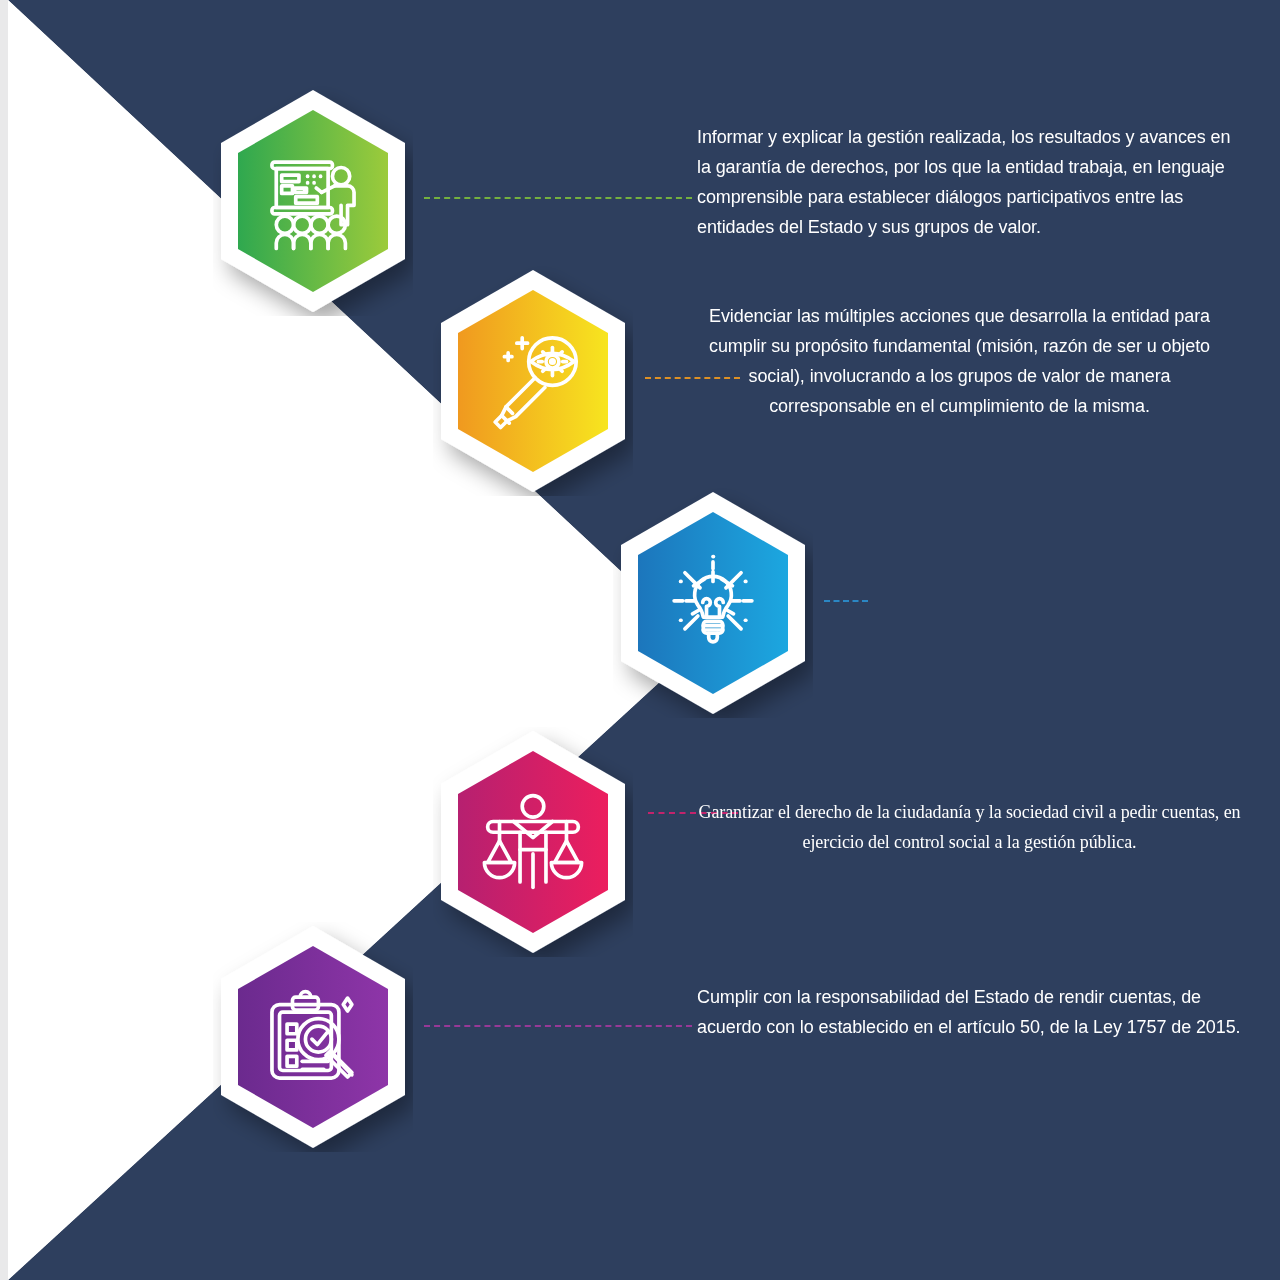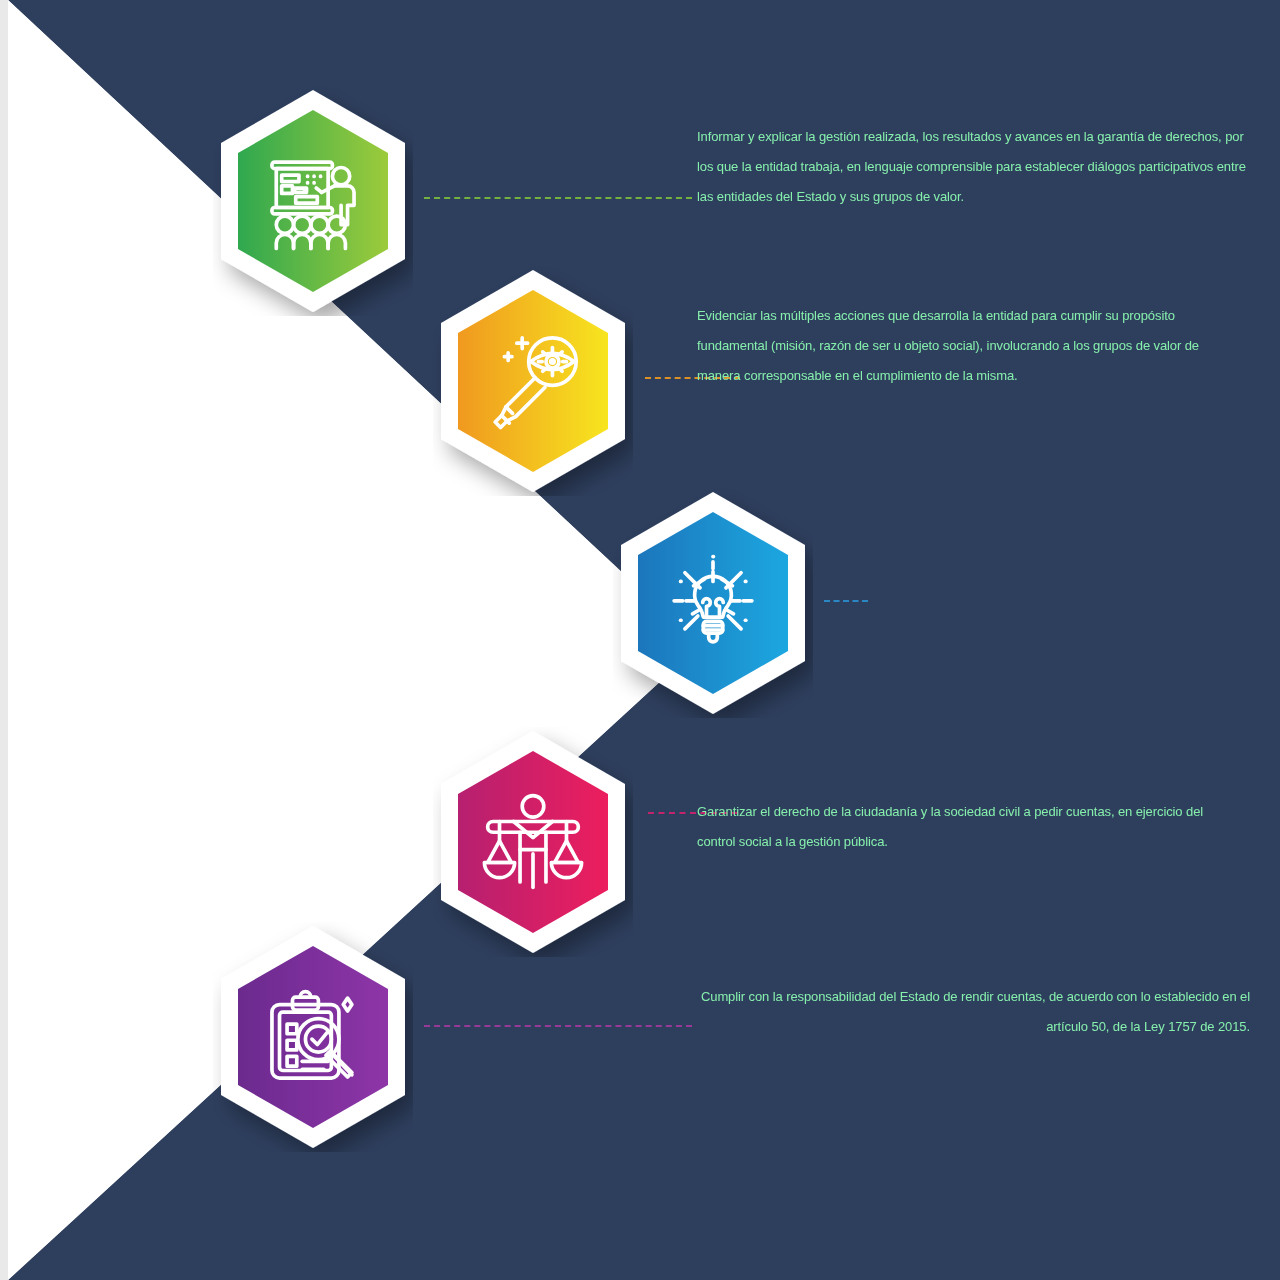--- a/index.html
+++ b/index.html
@@ -57,29 +57,29 @@
   .connector {
     position: absolute;
     height: 0;
     border-top: 2px dashed #ffffff;
     opacity: 0.9;
   }
 
   
   .text-block {
     position: absolute;
-    color: #86efac;
+    color: #ffffff;
     font-family: "Liberation Sans", sans-serif;
-    font-size: 13px;
+    font-size: 18px;
     line-height: 30px;
     letter-spacing: -0.1px;
     text-align: left;
   }
   .text-block.right-align {
-    text-align: left;
+    text-align: center;
   }
 </style>
 </head>
 <body>
 
 <div id="stage">
 
   <svg id="bg-svg" viewBox="0 0 1280 1280" aria-hidden="true">
     <defs>
       <linearGradient id="gGreen" x1="0" y1="0" x2="1" y2="0">
@@ -287,17 +287,17 @@
   <div class="connector" style="left:645px; top:377px; width:95px; border-top-color:#F0991F;"></div>
   <div class="connector" style="left:824px; top:600px; width:44px; border-top-color:#2B8FD0;"></div>
   <div class="connector" style="left:648px; top:812px; width:90px; border-top-color:#D4216E;"></div>
   <div class="connector" style="left:424px; top:1025px; width:268px; border-top-color:#A4389E;"></div>
 
   <div class="text-block" style="left:697px; top:122px; width:552px;">Informar y explicar la gestión realizada, los resultados y avances en la garantía de derechos, por los que la entidad trabaja, en lenguaje comprensible para establecer diálogos participativos entre las entidades del Estado y sus grupos de valor.</div>
 
   <div class="text-block right-align" style="left:697px; top:301px; width:525px;">Evidenciar las múltiples acciones que desarrolla la entidad para cumplir su propósito fundamental (misión, razón de ser u objeto social), involucrando a los grupos de valor de manera corresponsable en el cumplimiento de la misma.</div>
 
 
-  <div class="text-block right-align" style="left:697px; top:797px; width:545px;">Garantizar el derecho de la ciudadanía y la sociedad civil a pedir cuentas, en ejercicio del control social a la gestión pública.</div>
-
-  <div class="text-block" style="left:697px; top:982px; width:553px;text-align:right;">Cumplir con la responsabilidad del Estado de rendir cuentas, de acuerdo con  lo establecido en el artículo 50, de la Ley 1757 de 2015.</div>
+  <div class="text-block right-align" style="left:697px; top:797px; width:545px;font-family:Liberation Serif, serif;">Garantizar el derecho de la ciudadanía y la sociedad civil a pedir cuentas, en ejercicio del control social a la gestión pública.</div>
+
+  <div class="text-block" style="left:697px; top:982px; width:553px;">Cumplir con la responsabilidad del Estado de rendir cuentas, de acuerdo con  lo establecido en el artículo 50, de la Ley 1757 de 2015.</div>
 
 </div>
 
 </body></html>

